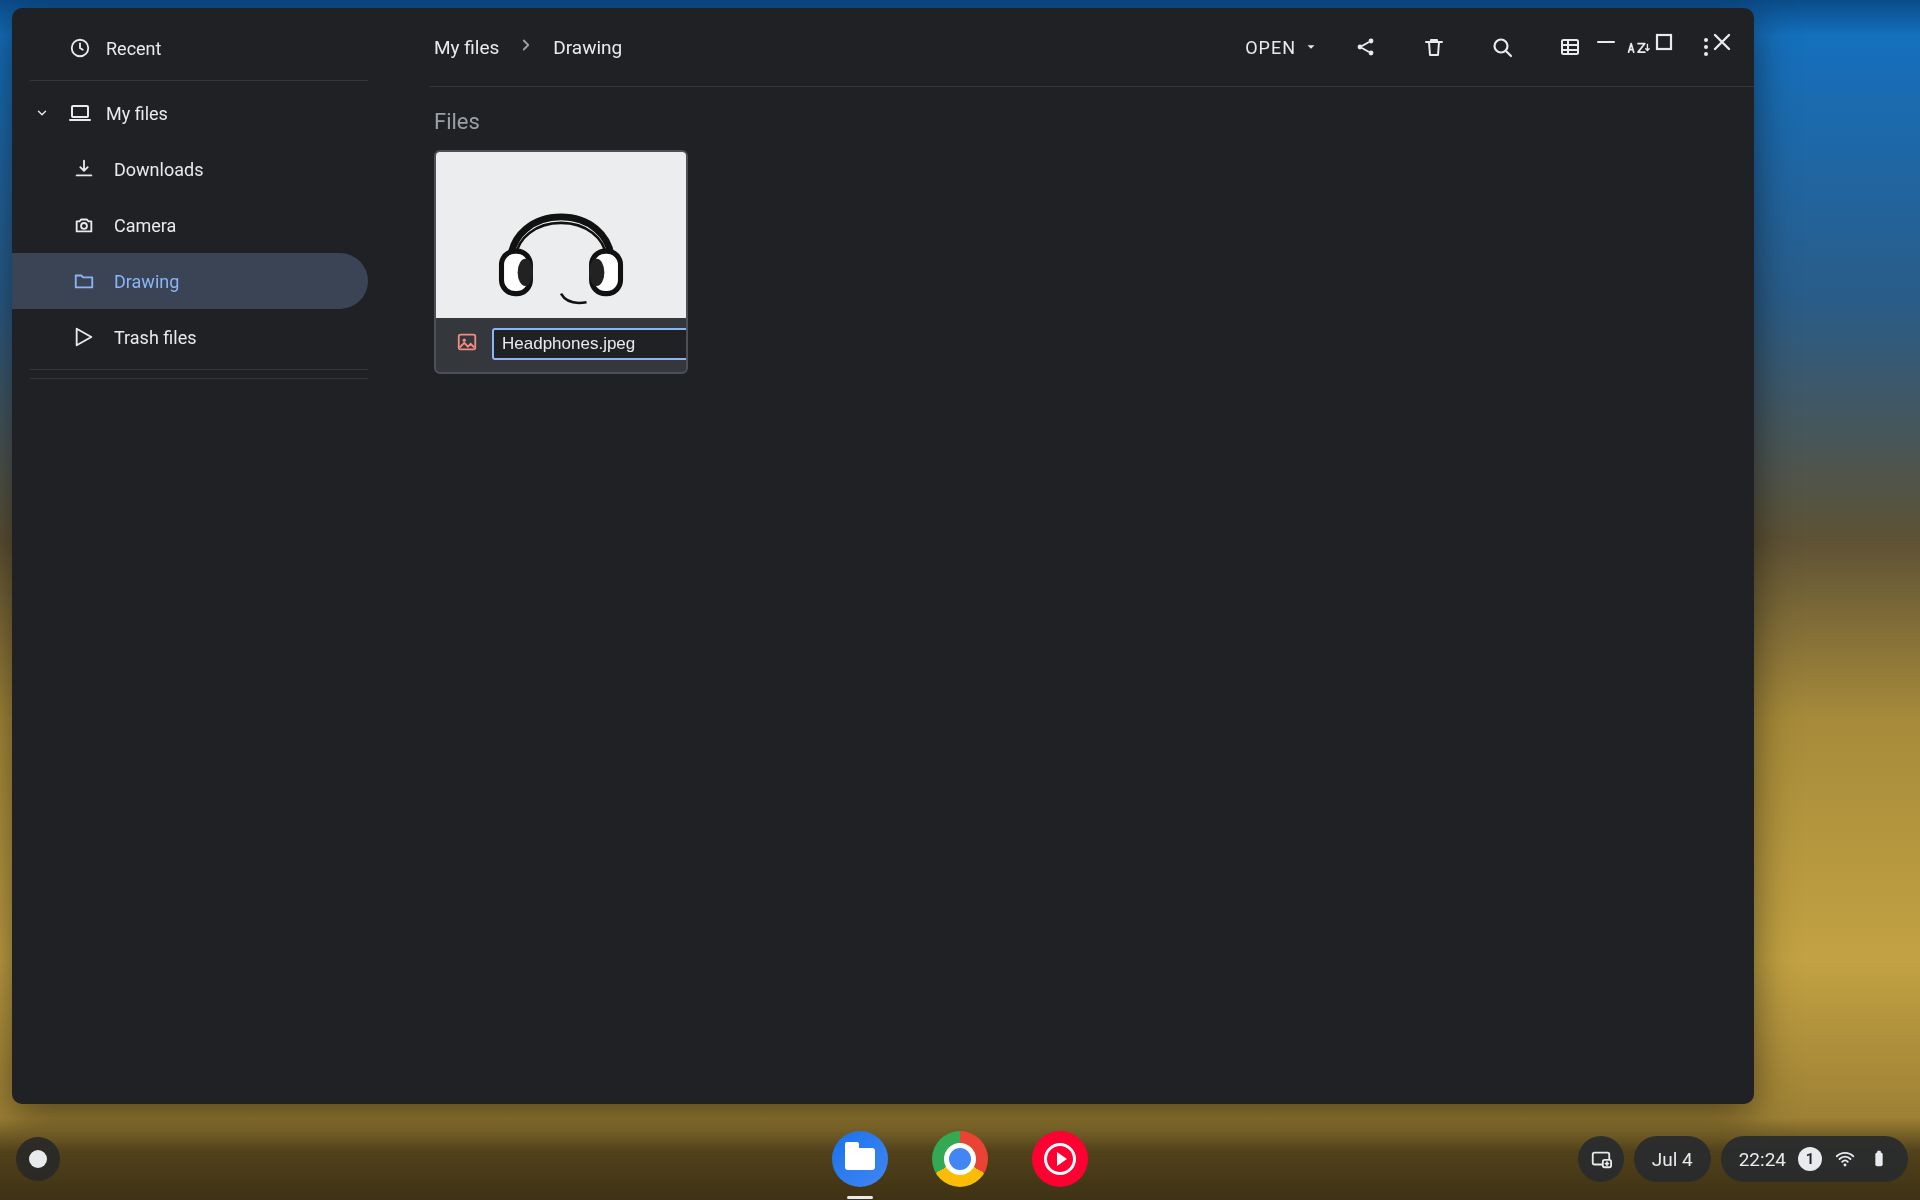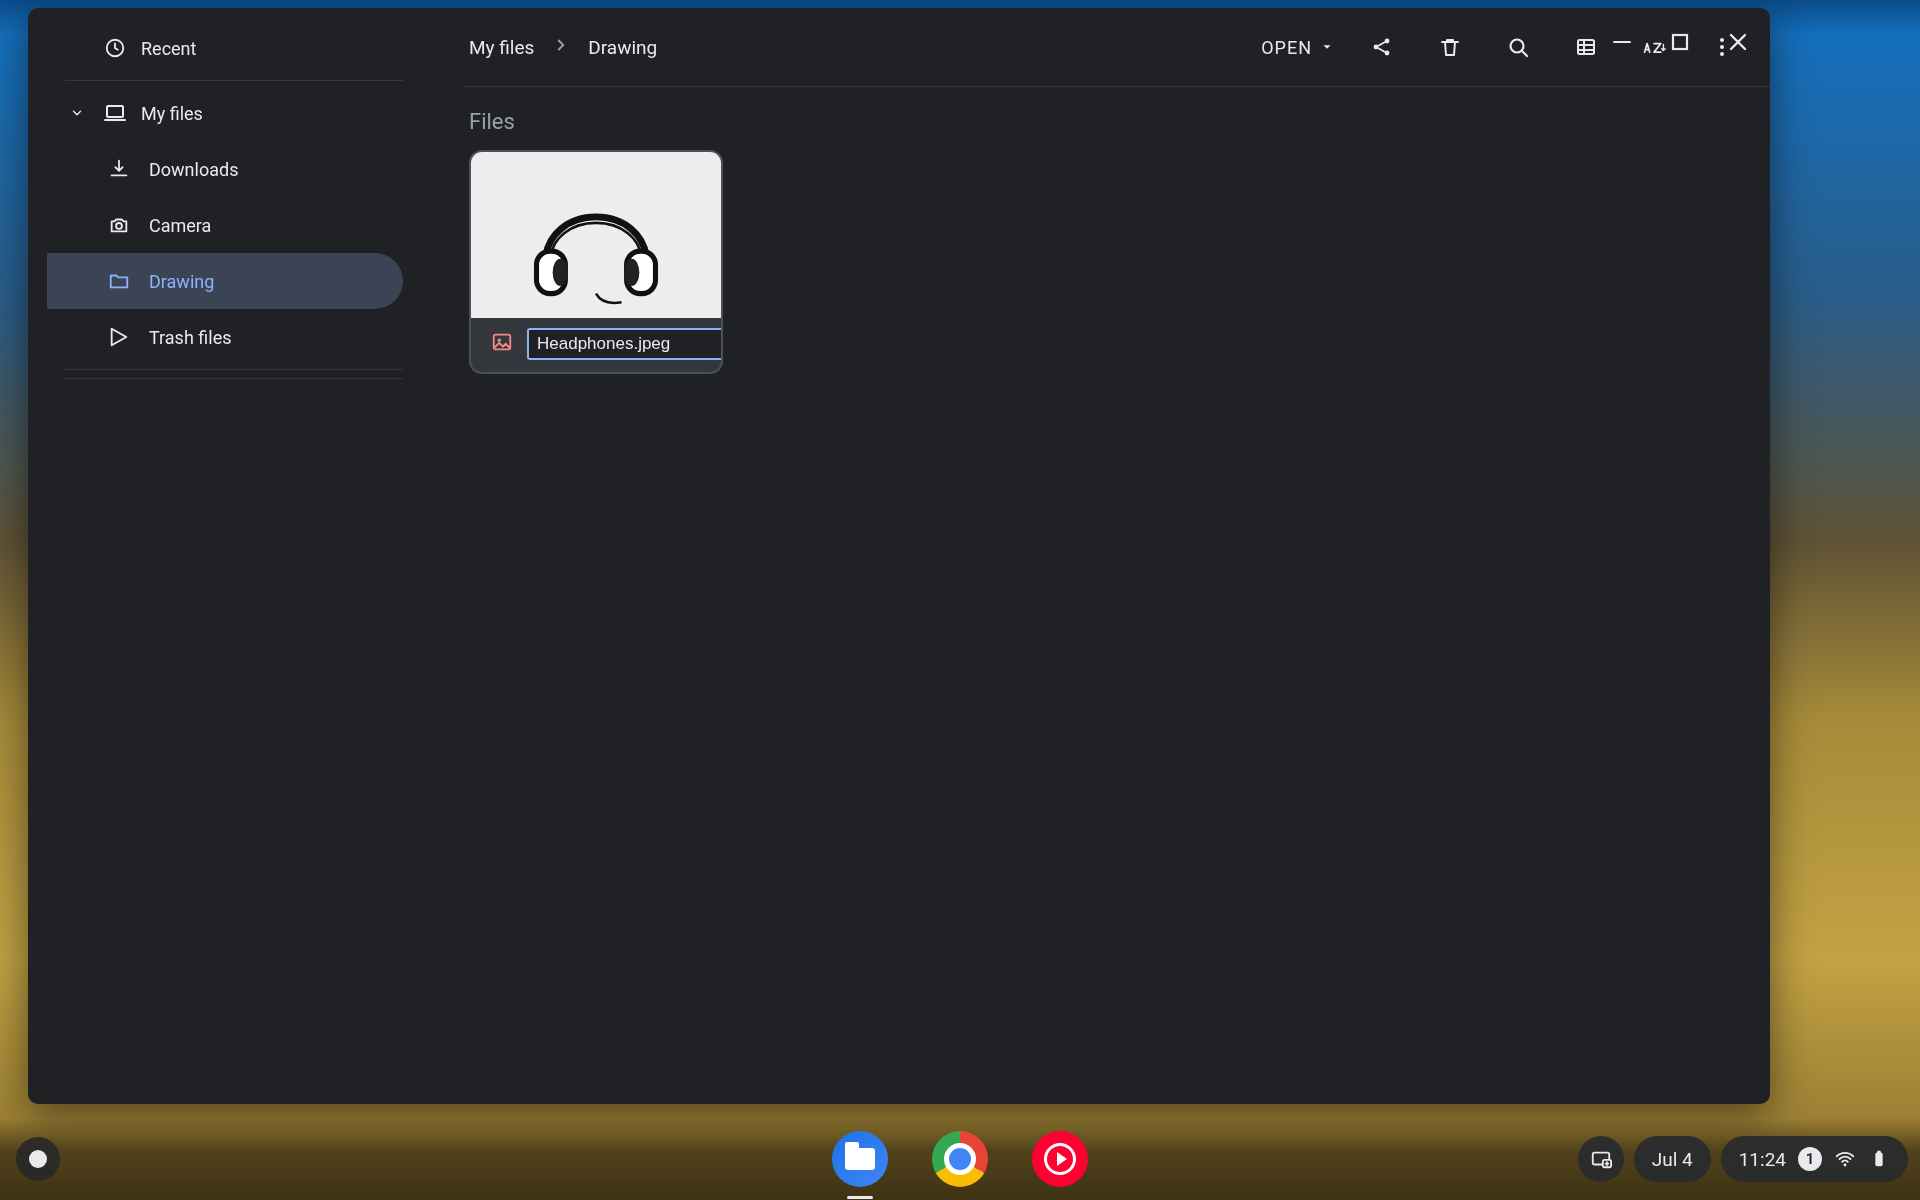--- a/index.html
+++ b/index.html
@@ -7,29 +7,28 @@
   body {
     background: linear-gradient(to bottom,
       #0b4c8a 0%, #1570bd 3%, #2a5c88 25%, #5e5235 45%,
       #a78b3a 60%, #c2a243 80%, #8a6f2d 100%);
     position: relative;
   }
 
   
   .app-window {
     position: absolute;
-    left: 28px; top: 8px;
+    left: 12px; top: 8px;
     width: 1742px; height: 1096px;
     background: #202124;
     border-radius: 10px;
     box-shadow: 0 10px 40px rgba(0,0,0,.5);
     display: flex;
     flex-direction: column;
     color: #e8eaed;
-    padding-left: 19px;
   }
   .window-controls {
     position: absolute; right: 12px; top: 8px;
     display: flex; gap: 18px; align-items: center;
     height: 52px;
   }
   .win-btn { width: 40px; height: 40px; display: flex; align-items: center; justify-content: center; border-radius: 50%; }
   .win-btn svg { width: 24px; height: 24px; }
   .win-minimize-bar { width: 18px; height: 2.5px; background: #e8eaed; border-radius: 2px; }
 
@@ -91,21 +90,21 @@
   .icon-btn { width: 40px; height: 40px; display: flex; align-items: center; justify-content: center; border-radius: 50%; cursor: pointer; }
   .icon-btn svg { width: 24px; height: 24px; color: #e8eaed; }
 
   .main-divider { height: 1px; background: rgba(255,255,255,.10); margin-left: 56px; margin-right: 0; }
   .section-label { color: #9aa0a6; font-size: 22px; margin: 22px 0 16px 60px; }
 
   .file-grid { margin-left: 60px; display: flex; flex-wrap: wrap; gap: 18px; }
   .file-card {
     width: 254px;
     background: #34373b;
-    border-radius: 13px;
+    border-radius: 6px;
     overflow: hidden;
     border: 2px solid #4d5157;
   }
   .thumb {
     height: 166px; background: #ecedee;
     display: flex; align-items: center; justify-content: center;
   }
   .thumb svg { width: 170px; height: 150px; }
   .file-caption {
     display: flex; align-items: center; gap: 14px;
@@ -420,21 +419,21 @@
       <svg viewBox="0 0 24 24">
           <rect x="3" y="5" width="18" height="13" rx="2" fill="none" stroke="#e8eaed" stroke-width="2"></rect>
           <rect x="14" y="13" width="9" height="8" rx="2" fill="#2b2d31" stroke="#e8eaed" stroke-width="2"></rect>
           <path d="M17 17h3m-1.5-1.5v3" stroke="#e8eaed" stroke-width="2" stroke-linecap="round"></path>
         </svg>
     </div>
     <div class="pill">
       <span>Jul 4</span>
     </div>
     <div class="pill">
-      <span>11:24</span>
+      <span>22:24</span>
       <span class="count-badge">1</span>
       <svg viewBox="0 0 24 24">
           <path d="M3 9c5-5 13-5 18 0M6 12c3.5-3.5 8.5-3.5 12 0M9 15c1.8-1.8 4.2-1.8 6 0" stroke="#e8eaed" stroke-width="2" fill="none" stroke-linecap="round"></path>
           <circle cx="12" cy="18.5" r="1.6" fill="#e8eaed"></circle>
         </svg>
       <svg viewBox="0 0 24 24">
           <rect x="8" y="5" width="8" height="15" rx="2" fill="#e8eaed"></rect>
           <rect x="10" y="3" width="4" height="3" rx="1" fill="#e8eaed"></rect>
         </svg>
     </div>

